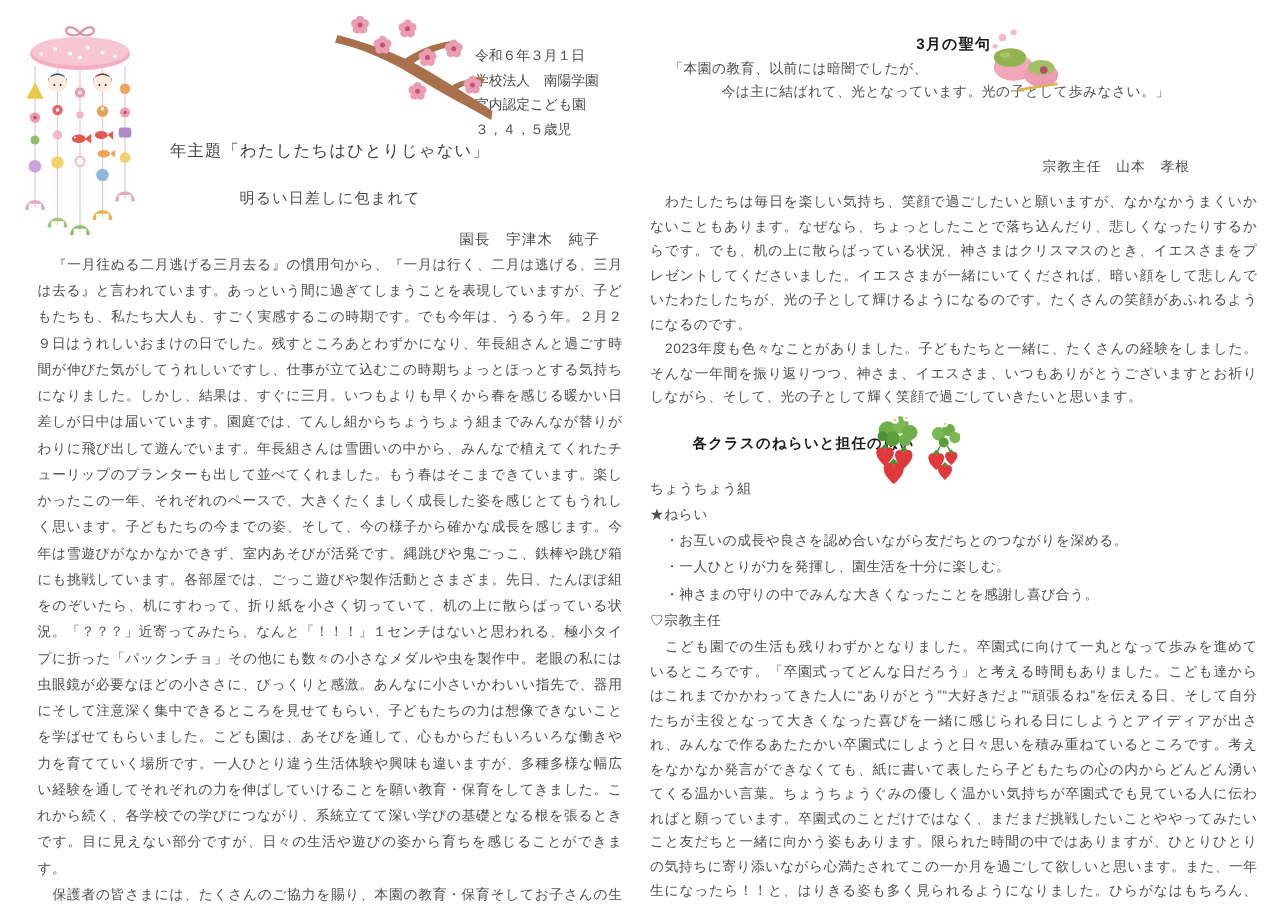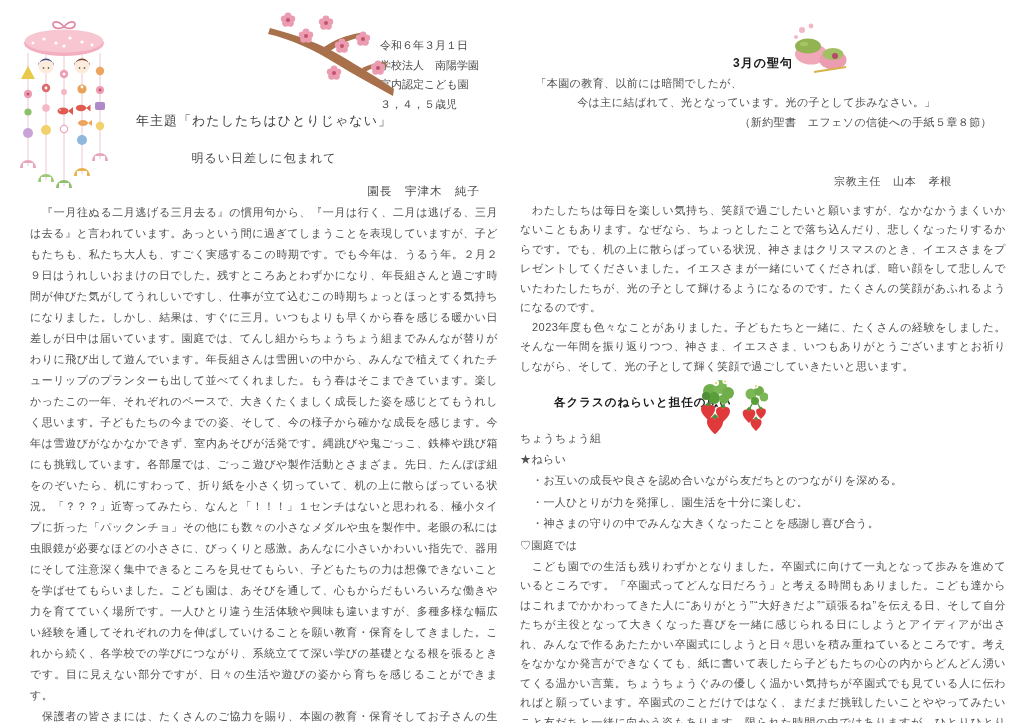--- a/index.html
+++ b/index.html
@@ -44,21 +44,21 @@
     letter-spacing:1px; margin-bottom:17px;
   }
   .byline-left {
     text-align:right; padding-right:18px; font-size:11.5px;
     color:#4a4a4a; margin-bottom:3px; letter-spacing:1px;
   }
 
   
   .scripture-heading {
     text-align:center; font-size:12px; font-weight:bold; color:#1a1a1a;
-    line-height:19.5px; letter-spacing:1px;margin-top:28px;
+    line-height:19.5px; letter-spacing:1px;
   }
   .mochi { position:absolute; left:268px; top:-5px; }
   .quote-l1 { font-size:11px; line-height:19.5px; text-indent:1.4em; letter-spacing:0.4px; }
   .quote-l2 { font-size:11px; line-height:19.5px; text-indent:5.2em; letter-spacing:0.4px; }
   .quote-src { font-size:11px; line-height:19.5px; text-align:right; padding-right:14px; letter-spacing:0.4px; }
   .byline-right { font-size:11px; line-height:19.5px; text-align:right; padding-right:54px; margin-bottom:9px; letter-spacing:0.8px;margin-top:40px; }
 
   
   .class-heading-row { position:relative; margin:16px 0 16px 0; padding-left:34px; height:20px; }
   .class-heading {
@@ -235,21 +235,20 @@
       <ellipse cx="20" cy="25" rx="13" ry="7.5" fill="#93b353"></ellipse>
       <ellipse cx="16" cy="23" rx="4" ry="2.2" fill="#a8c468"></ellipse>
       <ellipse cx="45" cy="39" rx="13.5" ry="9.5" fill="#eb9cb0"></ellipse>
       <ellipse cx="45" cy="33" rx="10.5" ry="6" fill="#a3bf63"></ellipse>
       <circle cx="47" cy="35" r="3" fill="#b8496b"></circle>
       <line x1="26" y1="51" x2="58" y2="46" stroke="#d8b24a" stroke-width="2"></line>
     </svg>
 
     <div class="quote-l1">「本園の教育、以前には暗闇でしたが、</div>
     <div class="quote-l2">今は主に結ばれて、光となっています。光の子として歩みなさい。」</div>
-    <div class="quote-src">（新約聖書　エフェソの信徒への手紙５章８節）</div>
     <div class="byline-right">宗教主任　山本　孝根</div>
 
     <p>わたしたちは毎日を楽しい気持ち、笑顔で過ごしたいと願いますが、なかなかうまくいかないこともあります。なぜなら、ちょっとしたことで落ち込んだり、悲しくなったりするからです。でも、机の上に散らばっている状況、神さまはクリスマスのとき、イエスさまをプレゼントしてくださいました。イエスさまが一緒にいてくだされば、暗い顔をして悲しんでいたわたしたちが、光の子として輝けるようになるのです。たくさんの笑顔があふれるようになるのです。</p>
     <p>2023年度も色々なことがありました。子どもたちと一緒に、たくさんの経験をしました。そんな一年間を振り返りつつ、神さま、イエスさま、いつもありがとうございますとお祈りしながら、そして、光の子として輝く笑顔で過ごしていきたいと思います。</p>
 
     <div class="class-heading-row">
       <span class="class-heading">各クラスのねらいと担任の思い</span>
       
       <svg class="strawberry" width="72" height="56" viewBox="0 0 72 56">
         <circle cx="14" cy="13" r="7" fill="#6fae4a"></circle>
@@ -299,17 +298,17 @@
             </g>
         </g>
       </svg>
     </div>
 
     <div class="class-name">ちょうちょう組</div>
     <div class="aims-label">★ねらい</div>
     <div class="aim">・お互いの成長や良さを認め合いながら友だちとのつながりを深める。</div>
     <div class="aim">・一人ひとりが力を発揮し、園生活を十分に楽しむ。</div>
     <div class="aim">・神さまの守りの中でみんな大きくなったことを感謝し喜び合う。</div>
-    <div class="teacher-label">♡園庭では</div>
+    <div class="teacher-label">♡宗教主任</div>
     <p>こども園での生活も残りわずかとなりました。卒園式に向けて一丸となって歩みを進めているところです。「卒園式ってどんな日だろう」と考える時間もありました。こども達からはこれまでかかわってきた人に“ありがとう”“大好きだよ”“頑張るね”を伝える日、そして自分たちが主役となって大きくなった喜びを一緒に感じられる日にしようとアイディアが出され、みんなで作るあたたかい卒園式にしようと日々思いを積み重ねているところです。考えをなかなか発言ができなくても、紙に書いて表したら子どもたちの心の内からどんどん湧いてくる温かい言葉。ちょうちょうぐみの優しく温かい気持ちが卒園式でも見ている人に伝わればと願っています。卒園式のことだけではなく、まだまだ挑戦したいことややってみたいこと友だちと一緒に向かう姿もあります。限られた時間の中ではありますが、ひとりひとりの気持ちに寄り添いながら心満たされてこの一か月を過ごして欲しいと思います。また、一年生になったら！！と、はりきる姿も多く見られるようになりました。ひらがなはもちろん、数字やカタカナ、アルファベットにも興味をもったり、勉強のこと以前に話をよく聞けるかな？座ってられるかな？そんなことも友だち同士で気にしながら過ごしています。こども達が自分らしく自信をもって、これから歩んでいくことができるようにと願いながら、私たち保育者も最後の最後まで心を込めてかかわり、卒園の日を共に喜びたいと思います。</p>
   </div>
 
 </div>
 
 </body></html>

